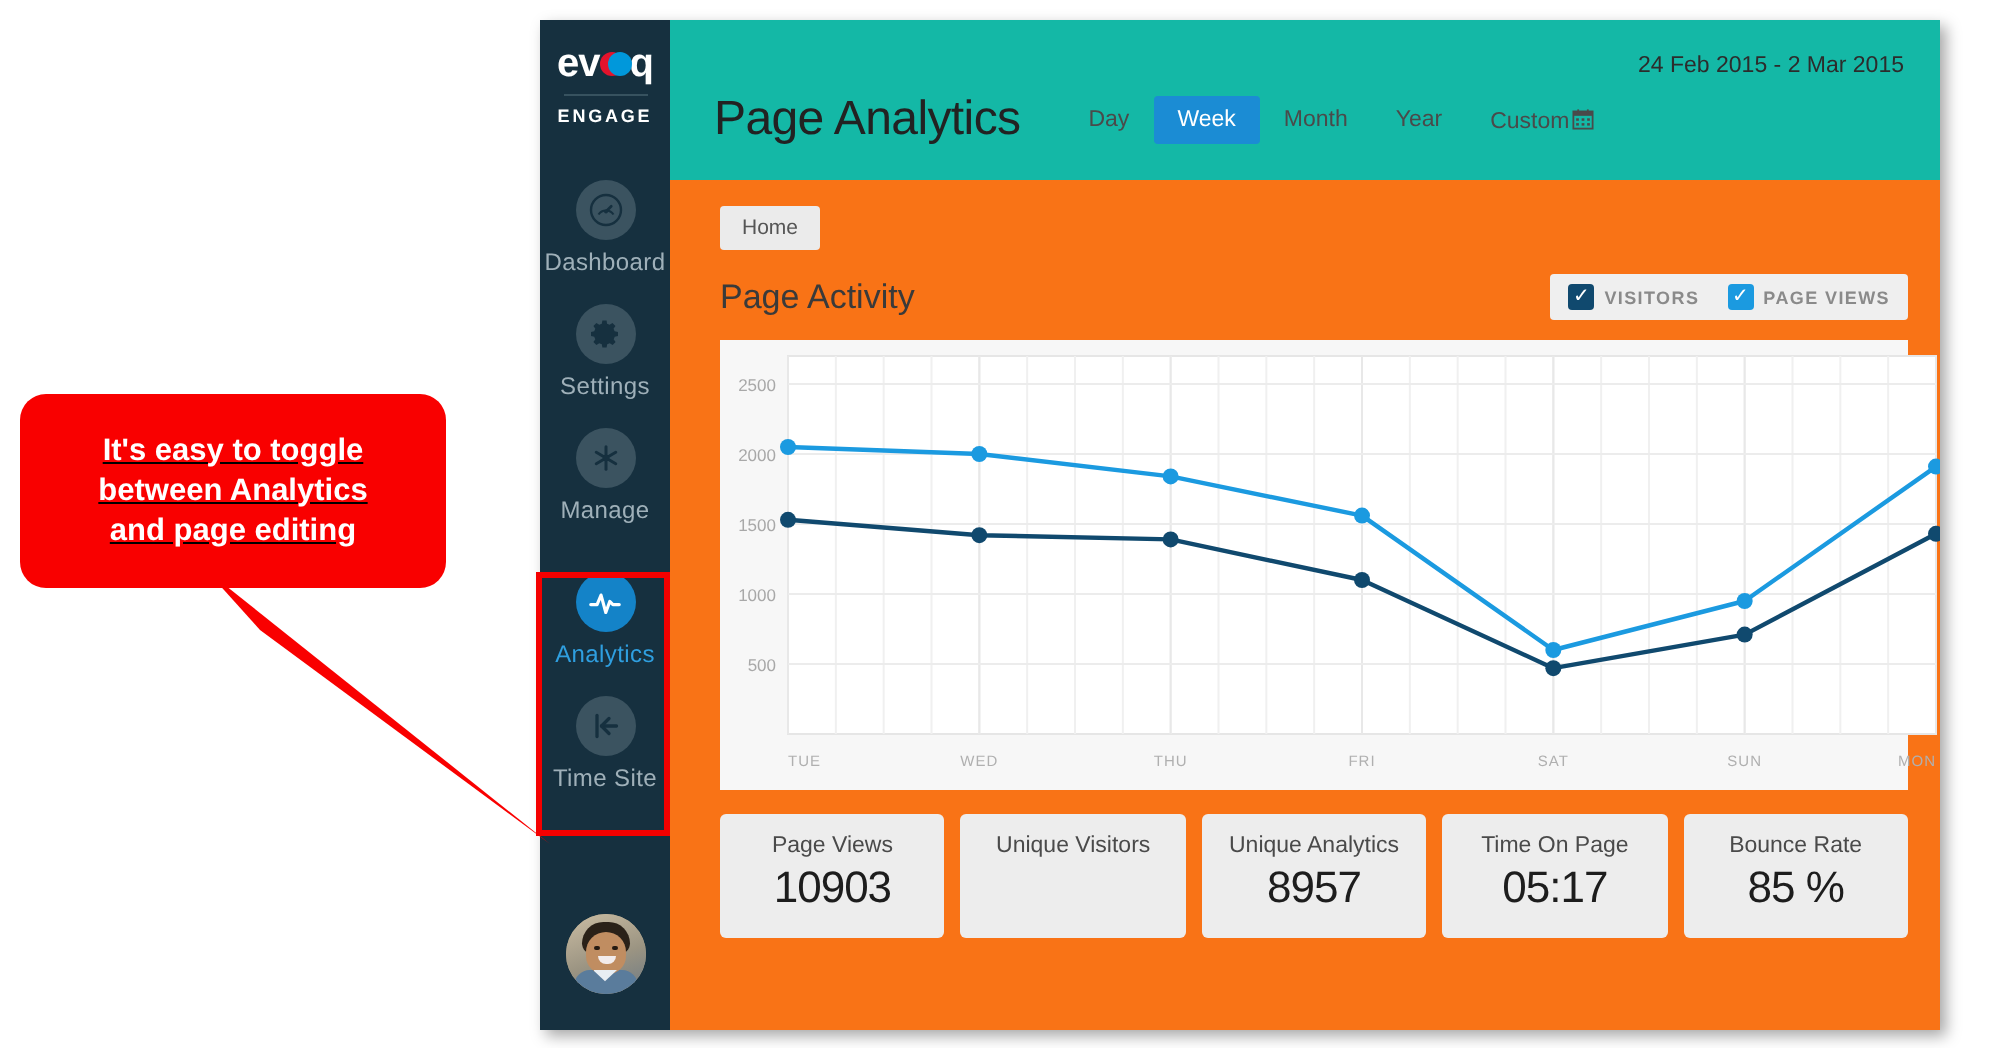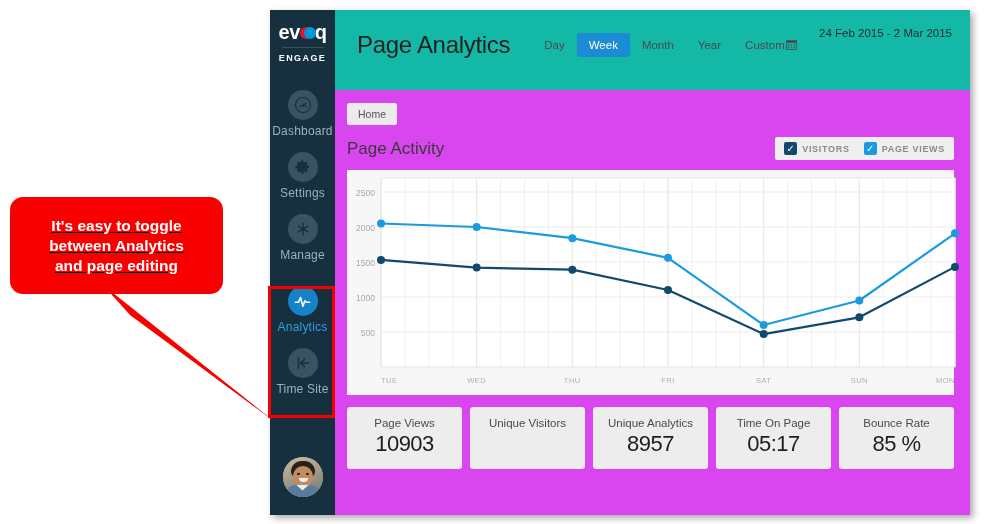--- a/index.html
+++ b/index.html
@@ -165,21 +165,21 @@
   #date-range {
     position: absolute;
     right: 18px;
     top: 17px;
     font-size: 11.5px;
     color: #2c2c2c;
   }
   #title-row {
     position: absolute;
     left: 22px;
-    top: 21px;
+    top: 36px;
     display: flex;
     align-items: center;
   }
   #page-title {
     font-size: 24px;
     color: #222222;
     font-weight: normal;
     letter-spacing: -0.3px;
     margin-right: 22px;
     white-space: nowrap;
@@ -199,22 +199,22 @@
   }
   .cal-icon {
     display: inline-block;
     width: 11px; height: 11px;
     vertical-align: -1px;
     margin-left: 1px;
   }
 
   #content-area {
     flex: 1;
-    background: #d946ef;
-    padding: 13px 16px 0 12px;
+    background: #f97316;
+    padding: 13px 16px 0 25px;
     box-sizing: border-box;
     overflow: hidden;
   }
 
   #breadcrumb {
     display: inline-block;
     background: #ebebeb;
     color: #555555;
     font-size: 10.5px;
     padding: 5px 11px;

